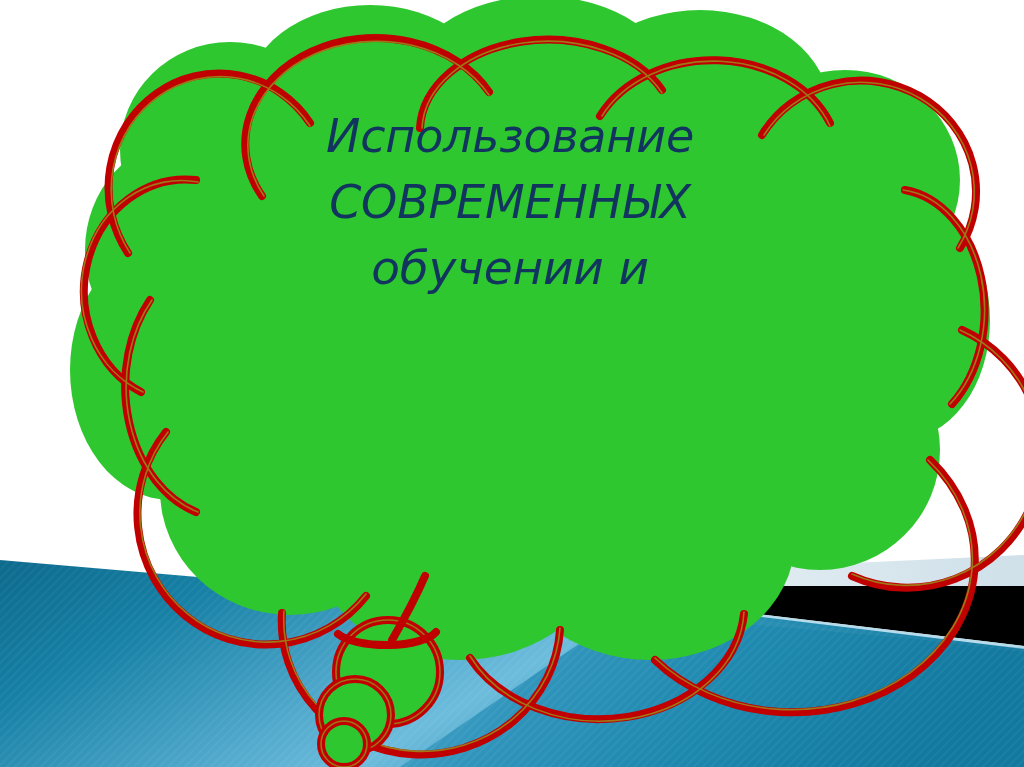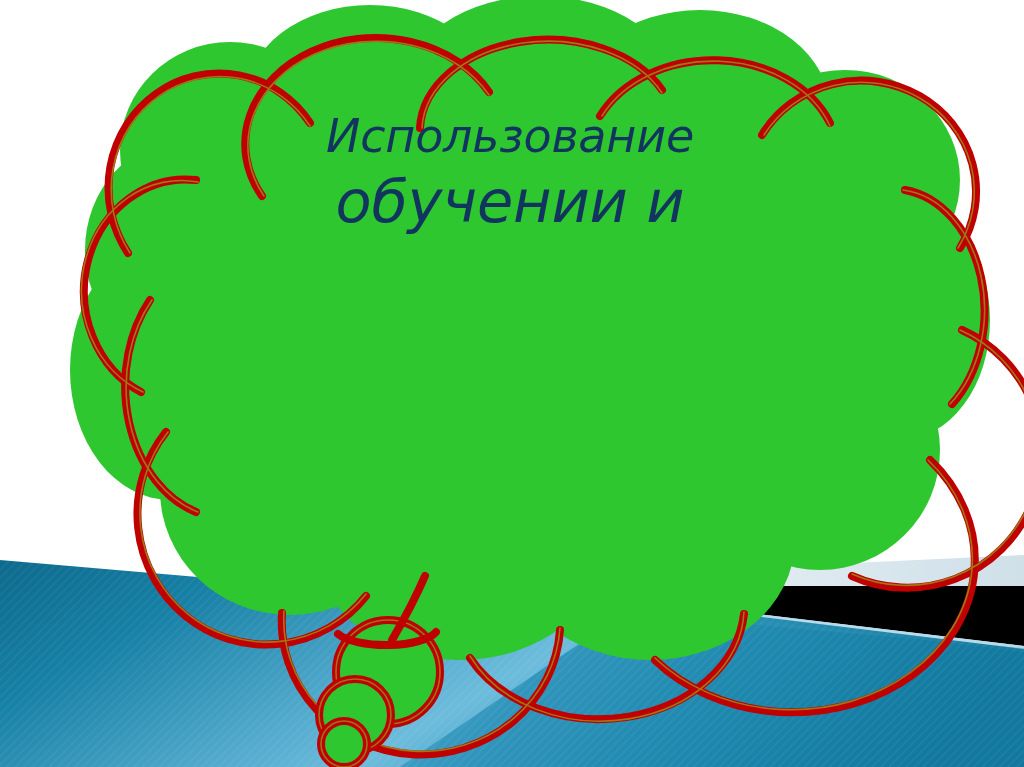--- a/index.html
+++ b/index.html
@@ -47,21 +47,21 @@
     -webkit-font-smoothing: antialiased;
   }
   #title-block .tline {
     display: block;
     white-space: nowrap;
   }
   #title-block .tline.upper {
     font-size: 46px;
   }
   #title-block .tline.lower {
-    font-size: 59px;
+    font-size: 47px;
   }
 </style>
 </head>
 <body>
 
 <div id="slide">
 
   <svg id="bg-svg" viewBox="0 0 1024 767" preserveAspectRatio="none">
     <defs>
       <linearGradient id="gradTealMain" x1="0" y1="0" x2="1" y2="0.35">
@@ -172,16 +172,17 @@
 
       <g fill="none" stroke="#c00000" stroke-width="8" stroke-linecap="round">
         <path d="M 338 634 A 52 18 0 0 0 436 632"></path>
         <path d="M 425 576 C 412 606 400 626 392 640"></path>
       </g>
     </g>
   </svg>
 
   <div id="title-block">
     <span class="tline upper">Использование</span>
+    <span class="tline upper">СОВРЕМЕННЫХ</span>
     <span class="tline lower">обучении и</span>
   </div>
 
 </div>
 
 </body></html>

